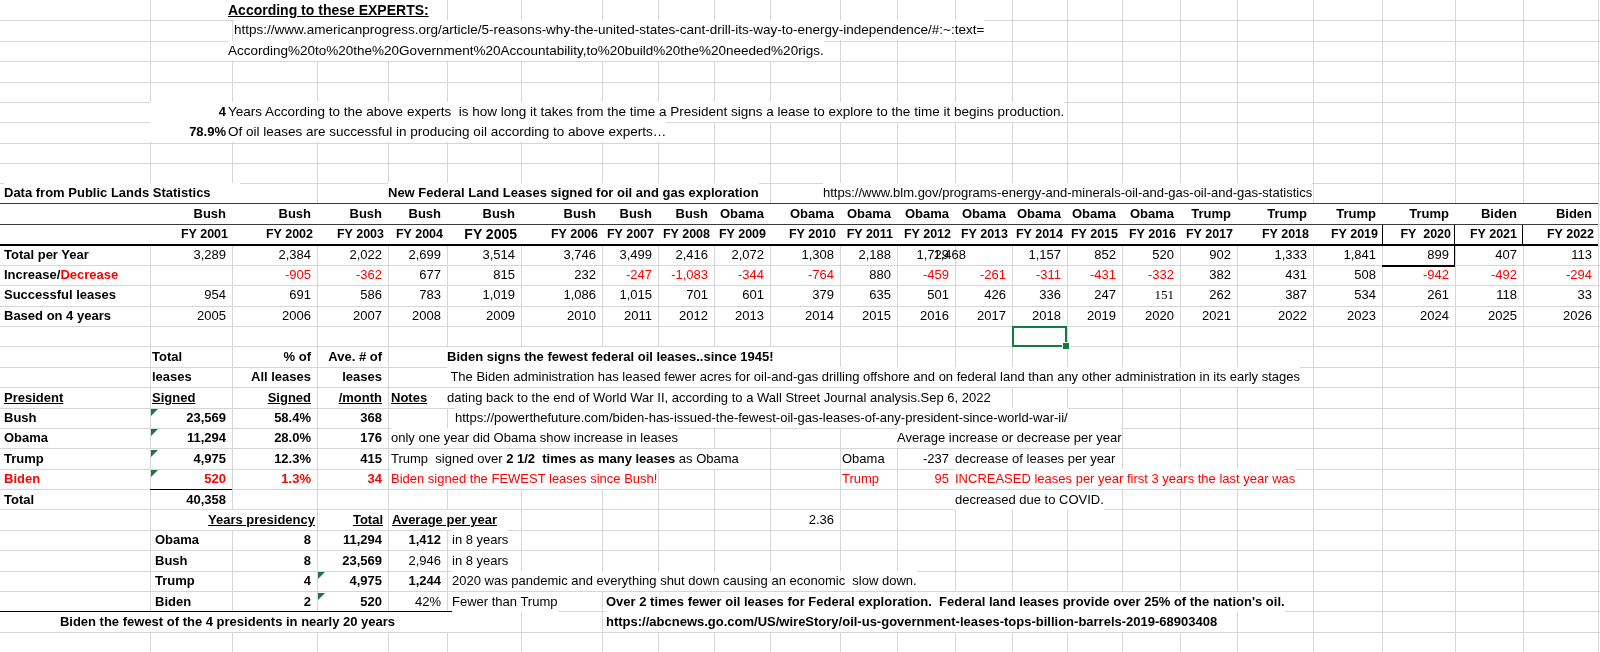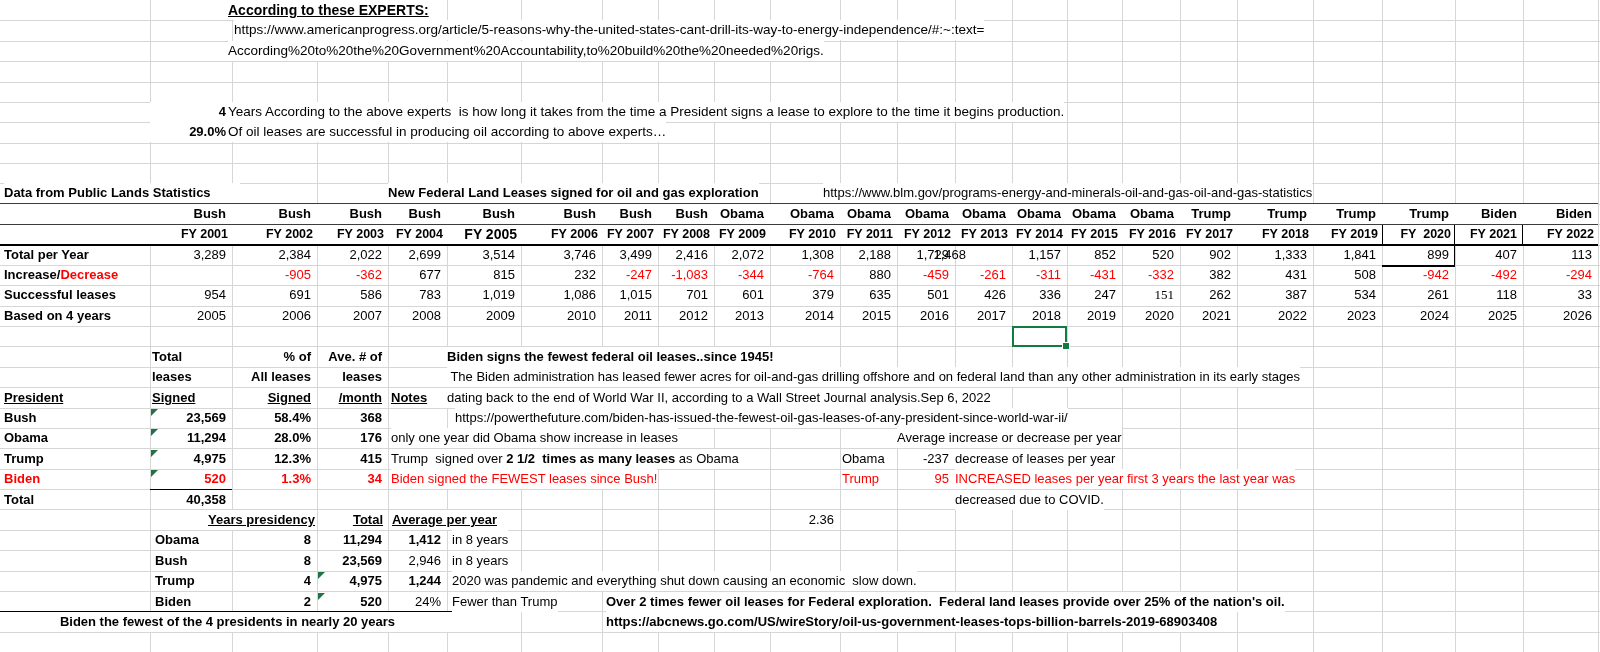--- a/index.html
+++ b/index.html
@@ -97,21 +97,21 @@
   <div class="bl" style="left:1382px;top:265px;width:73px;height:2px"></div>
   <div class="bl" style="left:150px;top:489px;width:82px;height:1px"></div>
   <div class="bl" style="left:0;top:611px;width:455px;height:1px"></div>
 
   <div class="r bg b u hd" style="left:228px;top:0">According to these EXPERTS:</div>
   <div class="r bg big" style="left:234px;top:20px">https://www.americanprogress.org/article/5-reasons-why-the-united-states-cant-drill-its-way-to-energy-independence/#:~:text=</div>
   <div class="r bg big" style="left:228px;top:41px">According%20to%20the%20Government%20Accountability,to%20build%20the%20needed%20rigs.</div>
 
   <div class="r bg b num" style="left:150px;top:102px;width:82px">4</div>
   <div class="r bg big" style="left:228px;top:102px">Years According to the above experts  is how long it takes from the time a President signs a lease to explore to the time it begins production.</div>
-  <div class="r bg b num" style="left:150px;top:122px;width:82px">29.0%</div>
+  <div class="r bg b num" style="left:150px;top:122px;width:82px">78.9%</div>
   <div class="r bg b" style="left:4px;top:183px;width:236px">Data from Public Lands Statistics</div>
 
   <div class="r bg big" style="left:228px;top:122px">Of oil leases are successful in producing oil according to above experts…</div>
   <div class="r bg b" style="left:388px;top:183px">New Federal Land Leases signed for oil and gas exploration</div>
   <div class="r bg" style="left:823px;top:183px">https://www.blm.gov/programs-energy-and-minerals-oil-and-gas-oil-and-gas-statistics</div>
 
   <div id="lease-cells" class="cellwrap">
       <div class="r b num" style="left: 150px; top: 204px; width: 82px;">Bush</div>
       <div class="r b num" style="left: 232px; top: 204px; width: 85px;">Bush</div>
       <div class="r b num" style="left: 317px; top: 204px; width: 71px;">Bush</div>
@@ -327,21 +327,21 @@
 
   <div class="r b" style="left:155px;top:571px">Trump</div>
   <div class="r b num" style="left:232px;top:571px;width:85px">4</div>
   <div class="r b num" style="left:317px;top:571px;width:71px">4,975</div>
   <div class="r b num" style="left:388px;top:571px;width:59px">1,244</div>
   <div class="r bg" style="left:452px;top:571px">2020 was pandemic and everything shut down causing an economic  slow down.</div>
 
   <div class="r b" style="left:155px;top:592px">Biden</div>
   <div class="r b num" style="left:232px;top:592px;width:85px">2</div>
   <div class="r b num" style="left:317px;top:592px;width:71px">520</div>
-  <div class="r num" style="left:388px;top:592px;width:59px">24%</div>
+  <div class="r num" style="left:388px;top:592px;width:59px">42%</div>
   <div class="r bg" style="left:452px;top:592px">Fewer than Trump</div>
   <div class="r bg b" style="left:606px;top:592px">Over 2 times fewer oil leases for Federal exploration.  Federal land leases provide over 25% of the nation's oil.</div>
 
   <div class="tri" style="left:318px;top:572px"></div>
   <div class="tri" style="left:318px;top:593px"></div>
 
   <div class="r bg b" style="left:0;top:612px;width:455px;text-align:center">Biden the fewest of the 4 presidents in nearly 20 years</div>
   <div class="r bg b" style="left:606px;top:612px">https://abcnews.go.com/US/wireStory/oil-us-government-leases-tops-billion-barrels-2019-68903408</div>
 
 </div>

